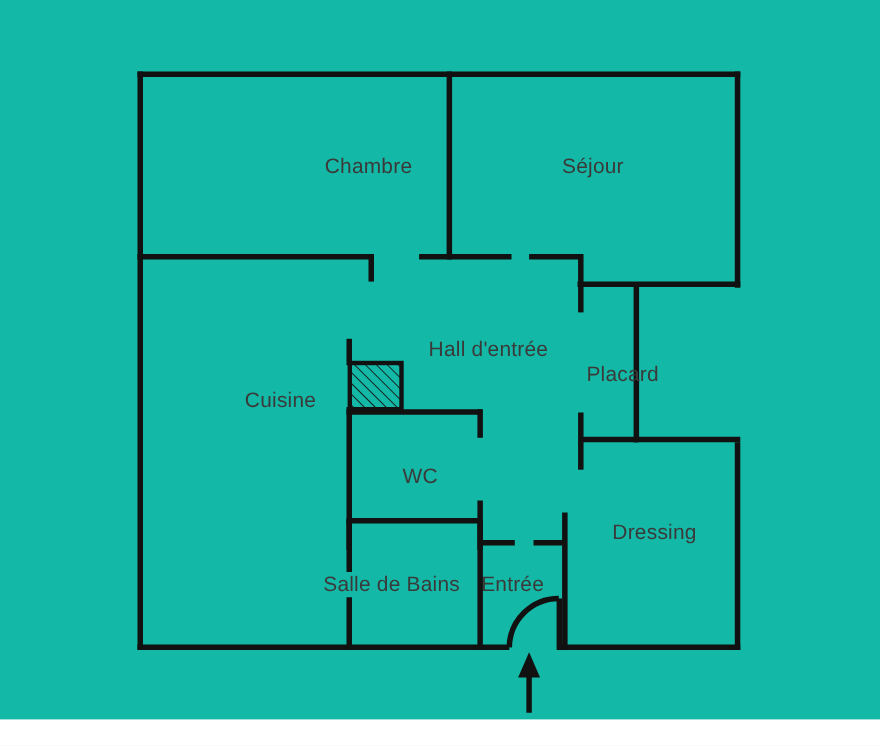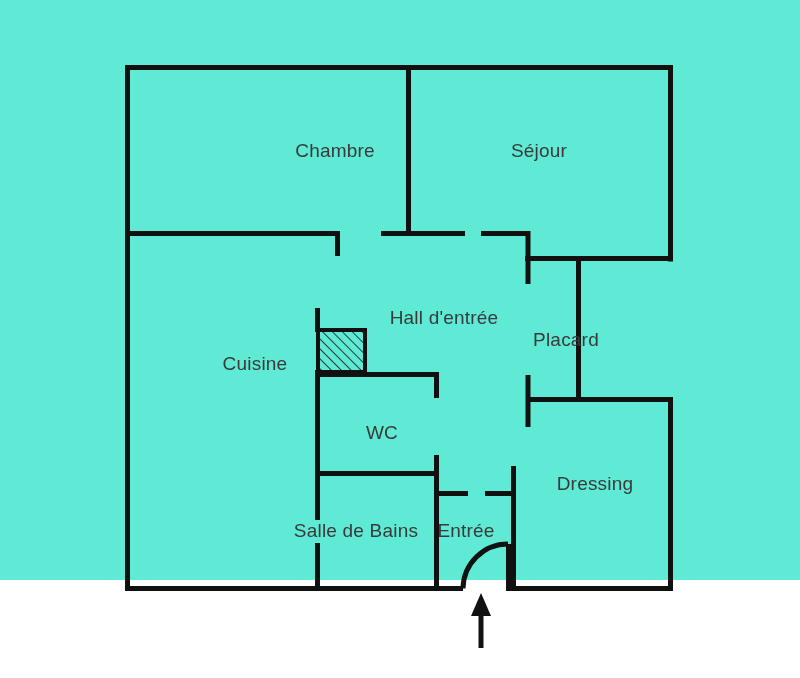--- a/index.html
+++ b/index.html
@@ -9,22 +9,22 @@
   }
   body {
     width: 800px;
     height: 678px;
     font-family: "Liberation Sans", sans-serif;
     overflow: hidden;
   }
   #floorplan-root {
     position: relative;
     width: 800px;
-    height: 580px;
-    background: #5eead4;
+    height: 654px;
+    background: #14b8a6;
   }
   svg.plan {
     display: block;
     width: 800px;
     height: 678px;
   }
   .wall {
     stroke: #111111;
     stroke-width: 5;
     stroke-linecap: butt;

